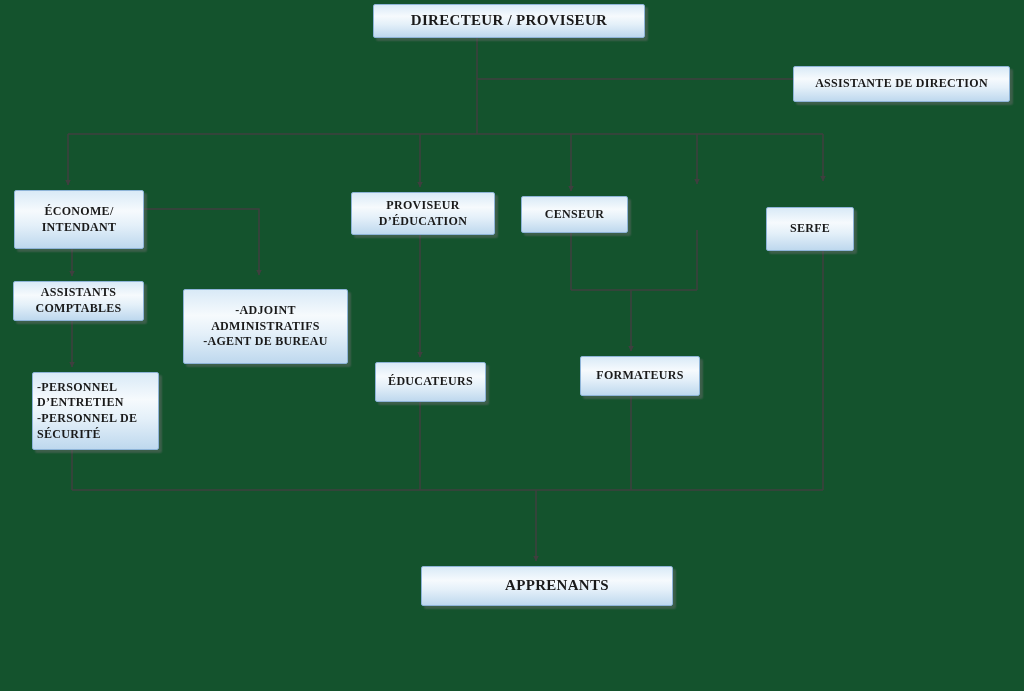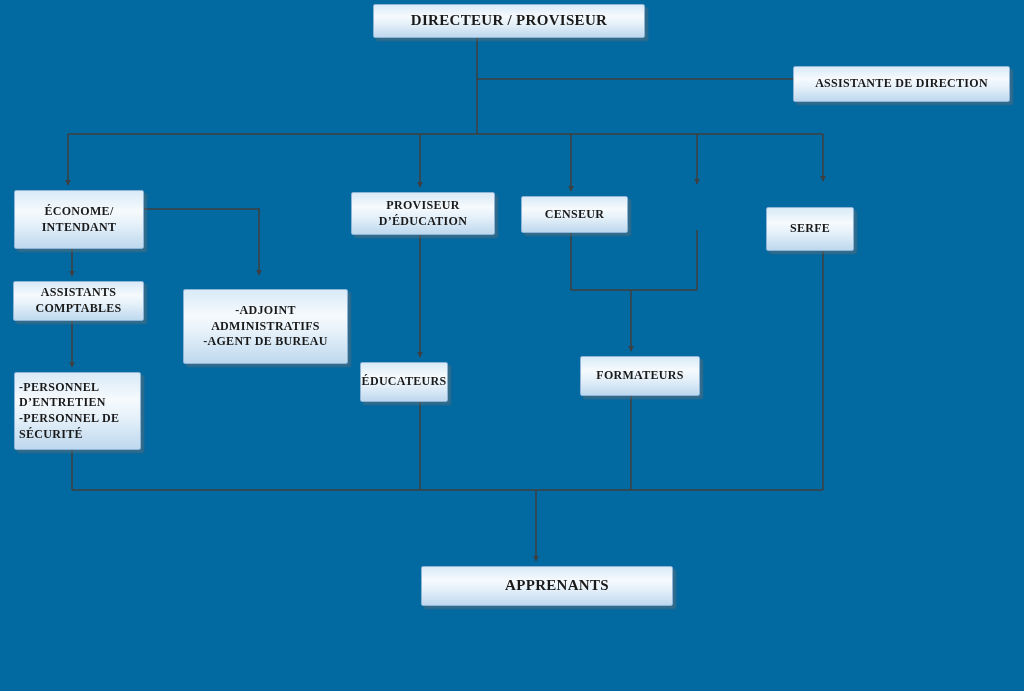--- a/index.html
+++ b/index.html
@@ -4,21 +4,21 @@
 <style>
   html, body {
     margin: 0;
     padding: 0;
     background: #ffffff;
   }
   .canvas {
     position: relative;
     width: 1024px;
     height: 691px;
-    background: #0369a1;
+    background: #14532d;
     font-family: "Liberation Serif", "DejaVu Serif", serif;
     overflow: hidden;
   }
   svg.connectors {
     position: absolute;
     left: 0;
     top: 0;
     width: 1024px;
     height: 691px;
   }
@@ -37,21 +37,21 @@
     font-weight: bold;
     font-size: 12px;
     line-height: 1.3;
     padding: 2px 4px;
   }
   .node-label {
     white-space: pre-line;
     letter-spacing: 0.3px;
   }
   .node.big { font-size: 15px; letter-spacing: 0.5px; }
-  .node.left-align { justify-content: flex-start; text-align: left; }
+  .node.left-align { justify-content: flex-start; text-align: left; margin-left: 18px; }
   .node.left-align .node-label { text-align: left; }
 </style>
 </head>
 <body>
 
 <div class="canvas">
 
   <svg class="connectors" viewBox="0 0 1024 691" xmlns="http://www.w3.org/2000/svg">
     <defs>
       <marker id="arrow" markerWidth="8" markerHeight="8" refX="5.5" refY="3" orient="auto" markerUnits="userSpaceOnUse">
@@ -133,21 +133,21 @@
 -AGENT DE BUREAU</span>
   </div>
 
   <div class="node left-align" style="left:14px; top:372px; width:127px; height:78px;">
     <span class="node-label">-PERSONNEL
 D’ENTRETIEN
 -PERSONNEL DE
 SÉCURITÉ</span>
   </div>
 
-  <div class="node" style="left:360px; top:362px; width:88px; height:40px;">
+  <div class="node" style="left:375px; top:362px; width:111px; height:40px;">
     <span class="node-label">ÉDUCATEURS</span>
   </div>
 
   <div class="node" style="left:580px; top:356px; width:120px; height:40px;">
     <span class="node-label">FORMATEURS</span>
   </div>
 
   <div class="node big" style="left:421px; top:566px; width:252px; height:40px;padding-left:24px;">
     <span class="node-label">APPRENANTS</span>
   </div>

